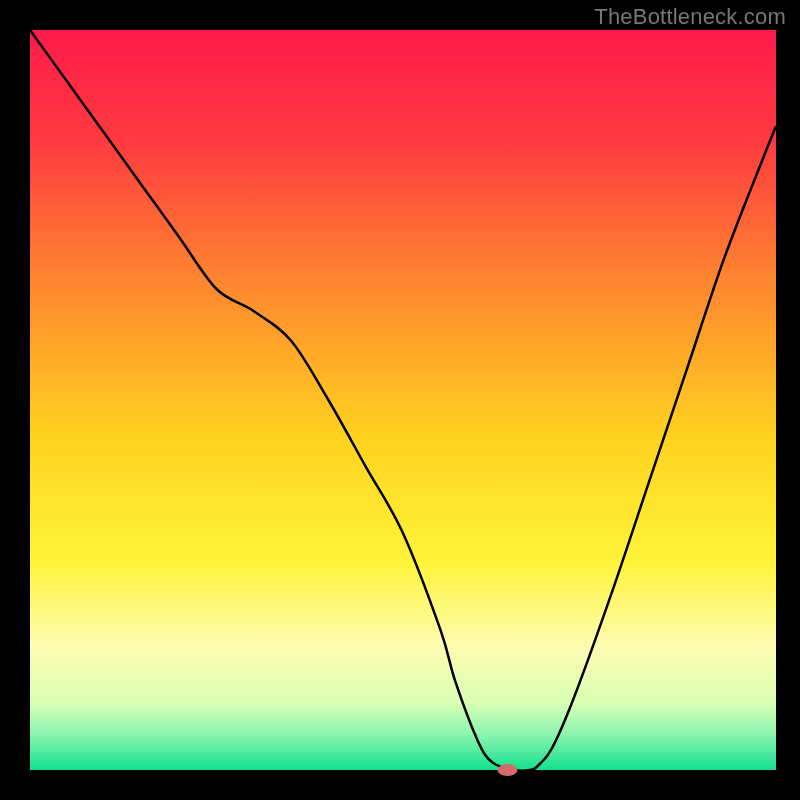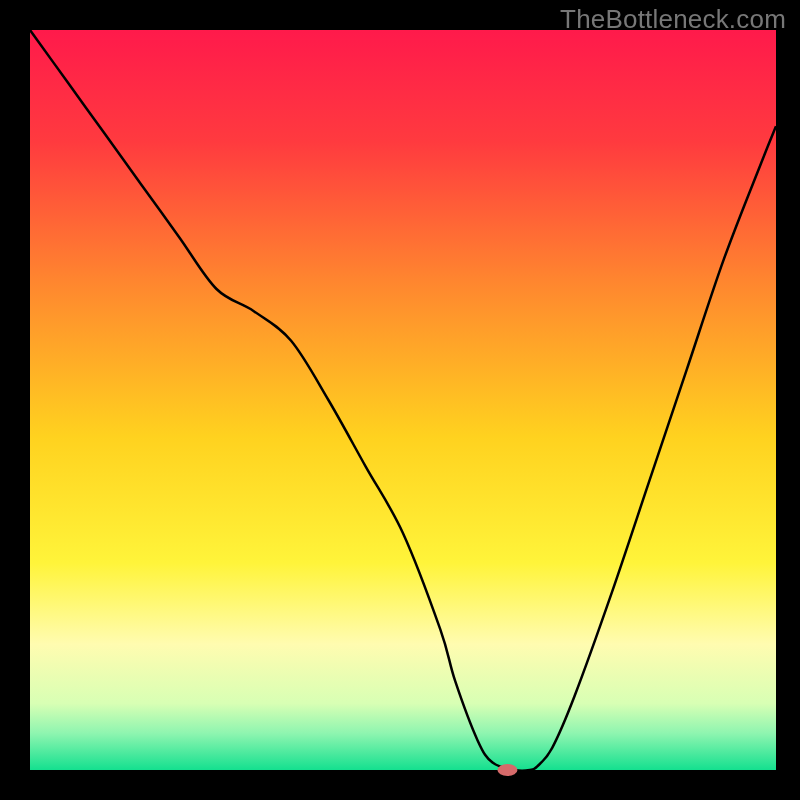--- a/index.html
+++ b/index.html
@@ -14,21 +14,21 @@
     position: relative;
     width: 800px;
     height: 800px;
     background: #000;
   }
   .watermark {
     position: absolute;
     top: 4px;
     right: 14px;
     font-family: Arial, Helvetica, sans-serif;
-    font-size: 26px;
+    font-size: 22px;
     color: #777;
     letter-spacing: 0.2px;
     z-index: 5;
   }
   svg {
     position: absolute;
     top: 0;
     left: 0;
   }
 </style>

